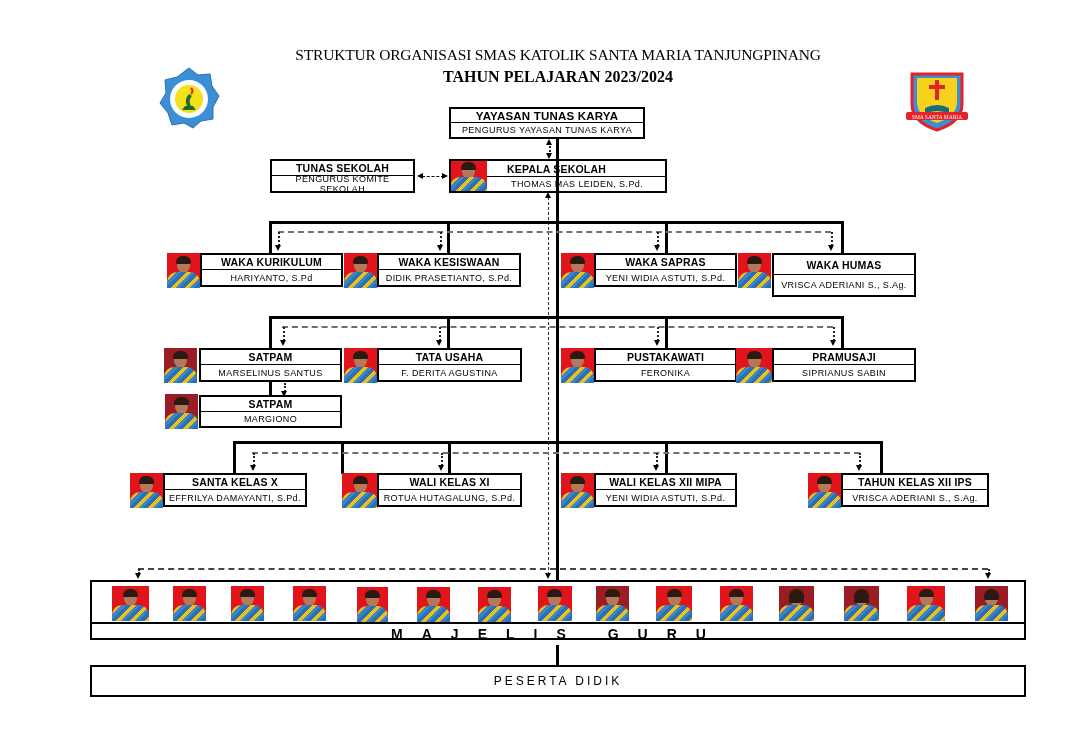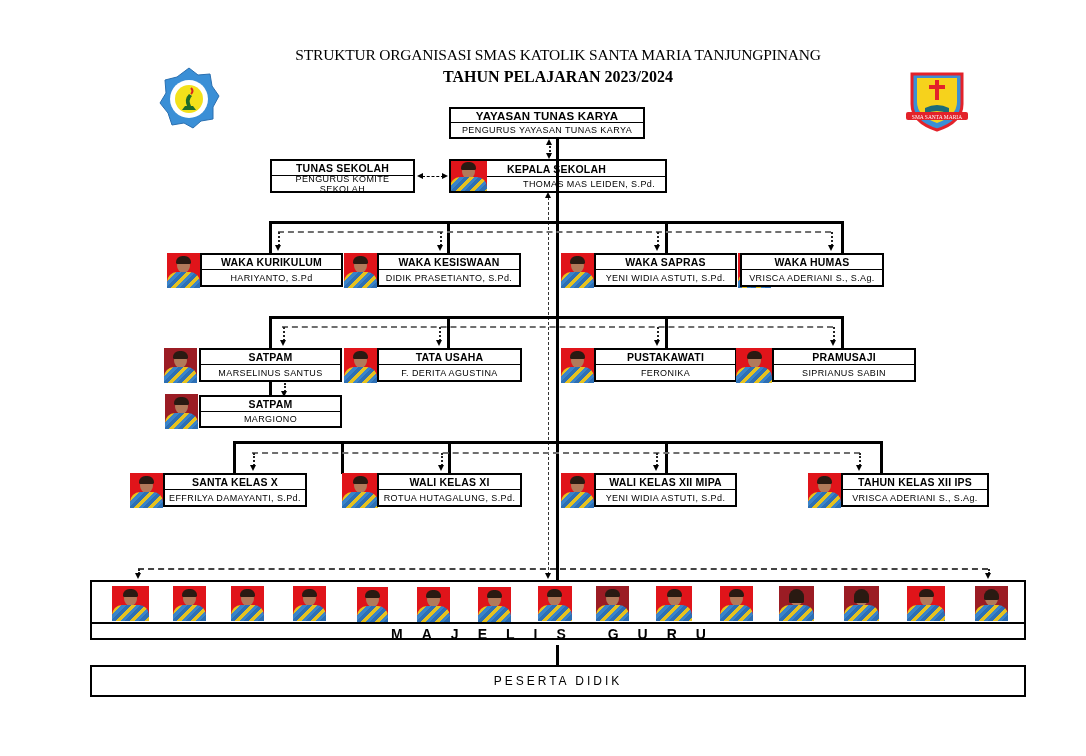--- a/index.html
+++ b/index.html
@@ -141,21 +141,21 @@
   <div class="n">PENGURUS KOMITE SEKOLAH</div>
 </div>
 
 <div class="photo" style="left:450px; top:159px; width:37px; height:34px;">
     <div class="head" style="left:12px;"></div>
     <div class="hair" style="left:11px;"></div>
     <div class="shirt" style="width:37px;"></div>
   </div>
 <div class="box" style="left:449px; top:159px; width:218px; height:34px; background:transparent; border-left-width:2px;">
   <div class="t" style="padding-left:20px; margin-left:36px; border-bottom:none; justify-content:flex-start;">KEPALA SEKOLAH</div>
-  <div class="n" style="margin-left:36px; border-top:1.5px solid #000; box-sizing:border-box; justify-content:flex-start; padding-left:36px;">THOMAS MAS LEIDEN, S.Pd.</div>
+  <div class="n" style="margin-left:36px; border-top:1.5px solid #000; box-sizing:border-box; justify-content:flex-start; padding-left:24px;">THOMAS MAS LEIDEN, S.Pd.</div>
 </div>
 
 <div class="photo" style="left:167px; top:253px;">
     <div class="head"></div>
     <div class="hair"></div>
     <div class="shirt"></div>
   </div>
 <div class="box" style="left:200px; top:253px; width:143px; height:34px;">
   <div class="t">WAKA KURIKULUM</div>
   <div class="n">HARIYANTO, S.Pd</div>
@@ -176,21 +176,21 @@
   </div>
 <div class="box" style="left:594px; top:253px; width:143px; height:34px;">
   <div class="t">WAKA SAPRAS</div>
   <div class="n">YENI WIDIA ASTUTI, S.Pd.</div>
 </div>
 <div class="photo" style="left:738px; top:253px;">
     <div class="head"></div>
     <div class="hair"></div>
     <div class="shirt"></div>
   </div>
-<div class="box" style="left:740px; top:253px; width:144px; height:34px;">
+<div class="box" style="left:772px; top:253px; width:144px; height:44px;">
   <div class="t">WAKA HUMAS</div>
   <div class="n">VRISCA ADERIANI S., S.Ag.</div>
 </div>
 
 <div class="photo dark" style="left:164px; top:348px;">
     <div class="head"></div>
     <div class="hair"></div>
     <div class="shirt"></div>
   </div>
 <div class="box" style="left:199px; top:348px; width:143px; height:34px;">

